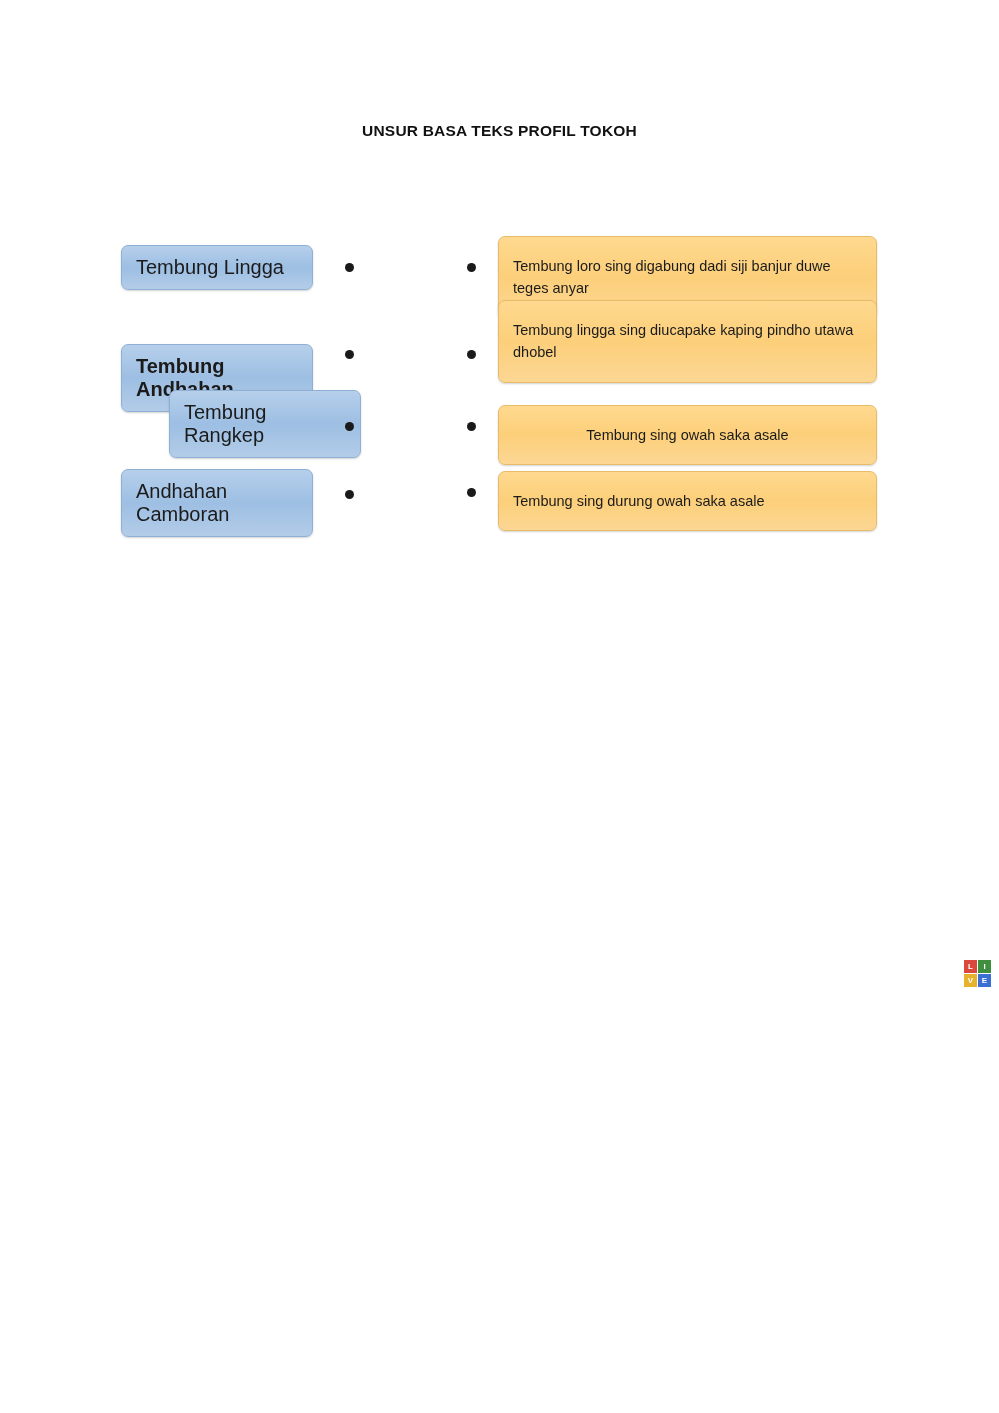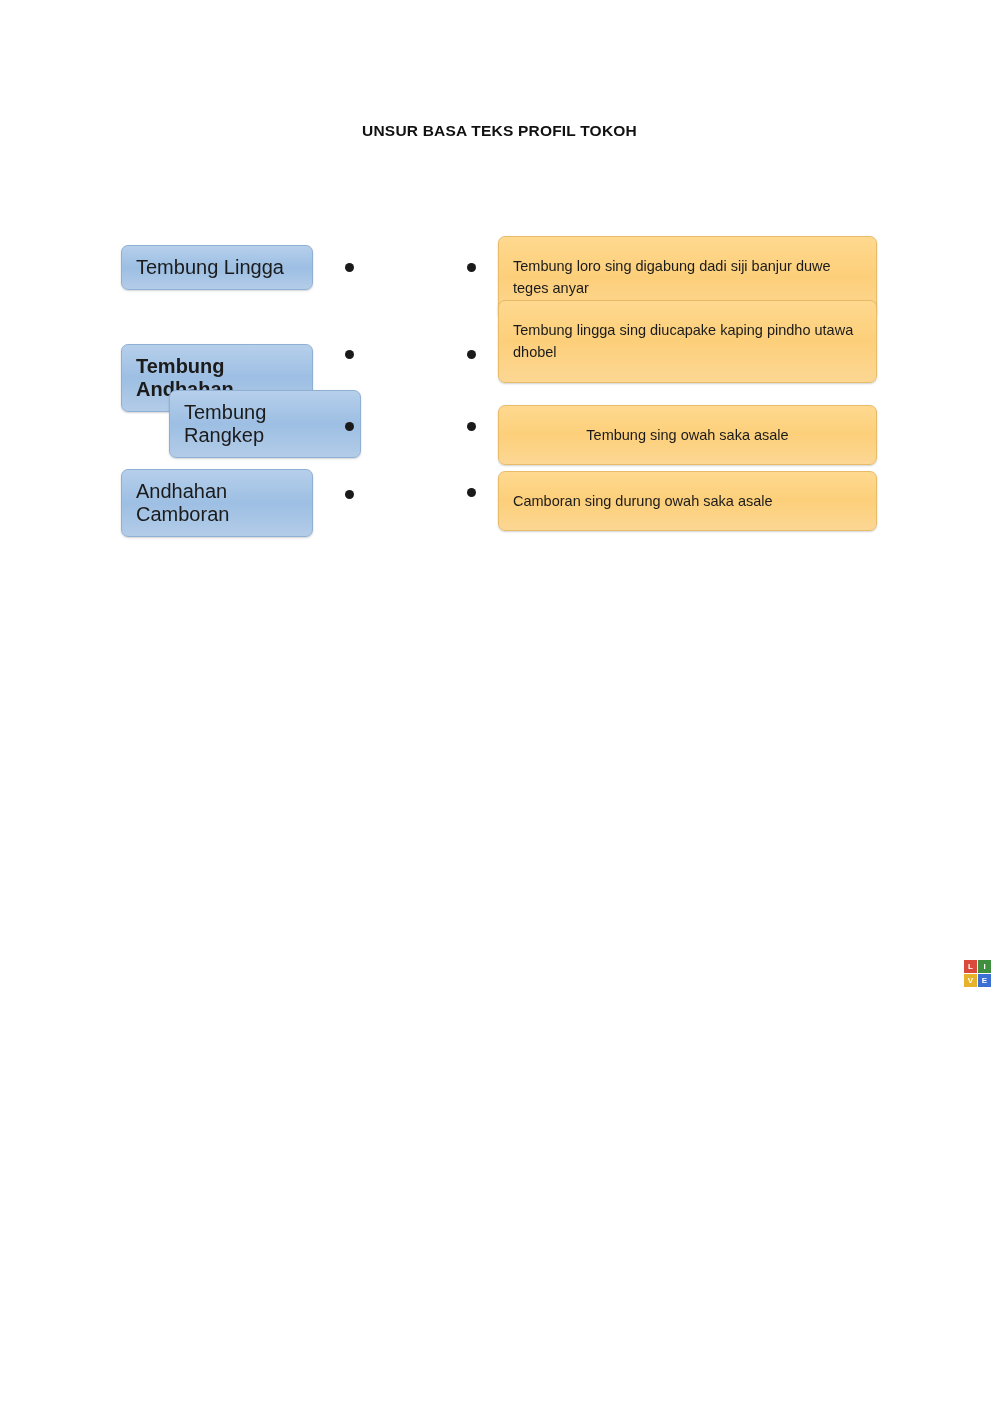--- a/index.html
+++ b/index.html
@@ -150,21 +150,21 @@
     <div class="right-box" style="top: 64px;">Tembung lingga sing diucapake kaping pindho utawa dhobel</div>
 
     <div class="left-box" style="top: 154px; margin-left: 48px;">Tembung Rangkep</div>
     <div class="dot dot-left" style="top: 186px;"></div>
     <div class="dot dot-right" style="top: 186px;"></div>
     <div class="right-box" style="top: 169px; text-align: center;">Tembung sing owah saka asale</div>
 
     <div class="left-box" style="top: 233px;">Andhahan Camboran</div>
     <div class="dot dot-left" style="top: 254px;"></div>
     <div class="dot dot-right" style="top: 252px;"></div>
-    <div class="right-box" style="top: 235px;">Camboran sing durung owah saka asale</div>
+    <div class="right-box" style="top: 235px;">Tembung sing durung owah saka asale</div>
 
   </div>
 
   <div class="logo">
     <div class="logo-mark">
       <span class="lm-l">L</span>
       <span class="lm-i">I</span>
       <span class="lm-v">V</span>
       <span class="lm-e">E</span>
     </div>

